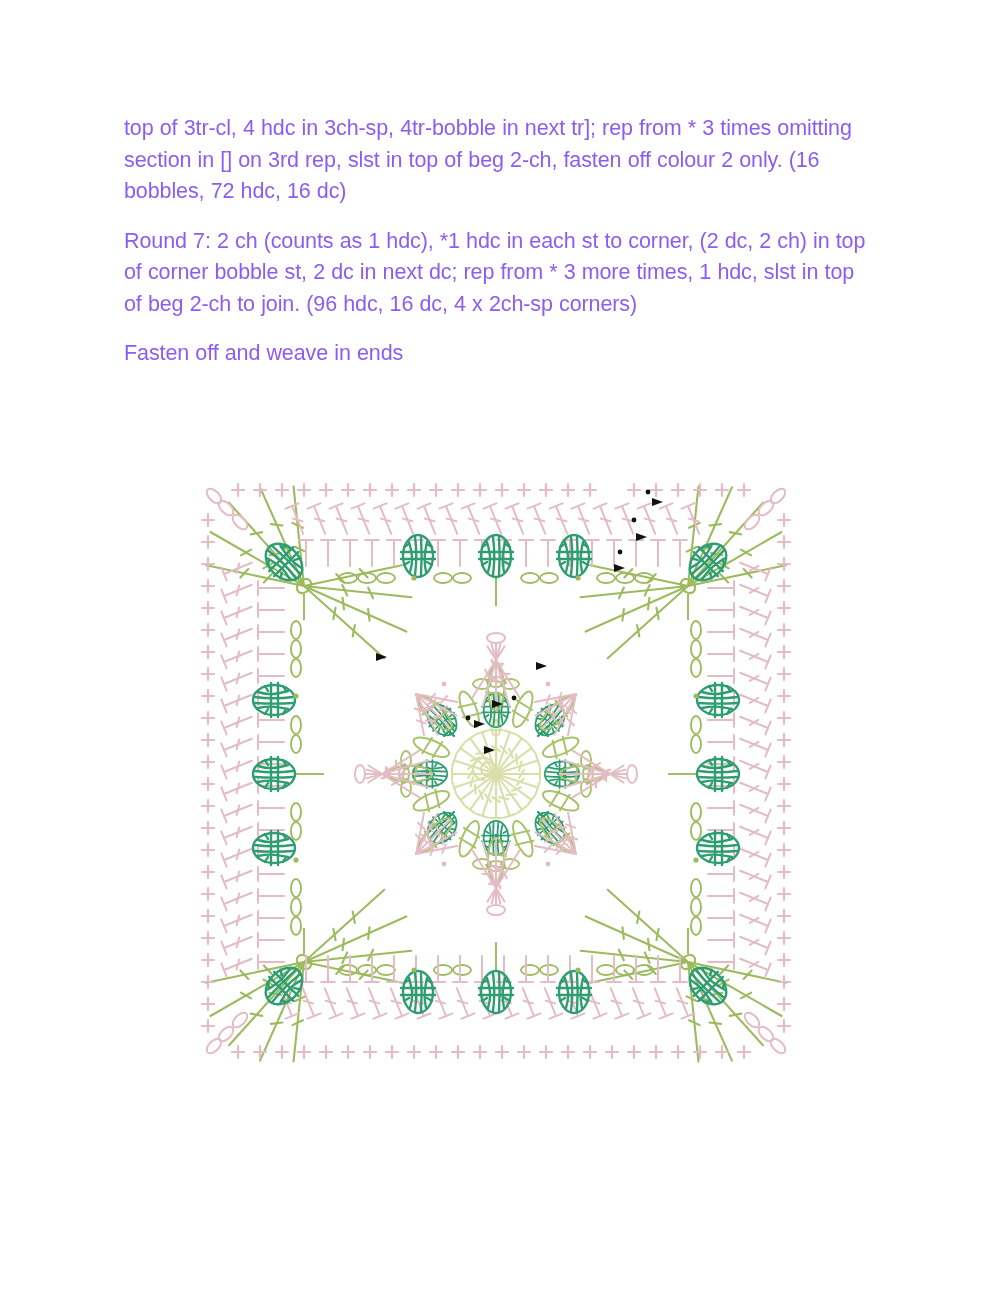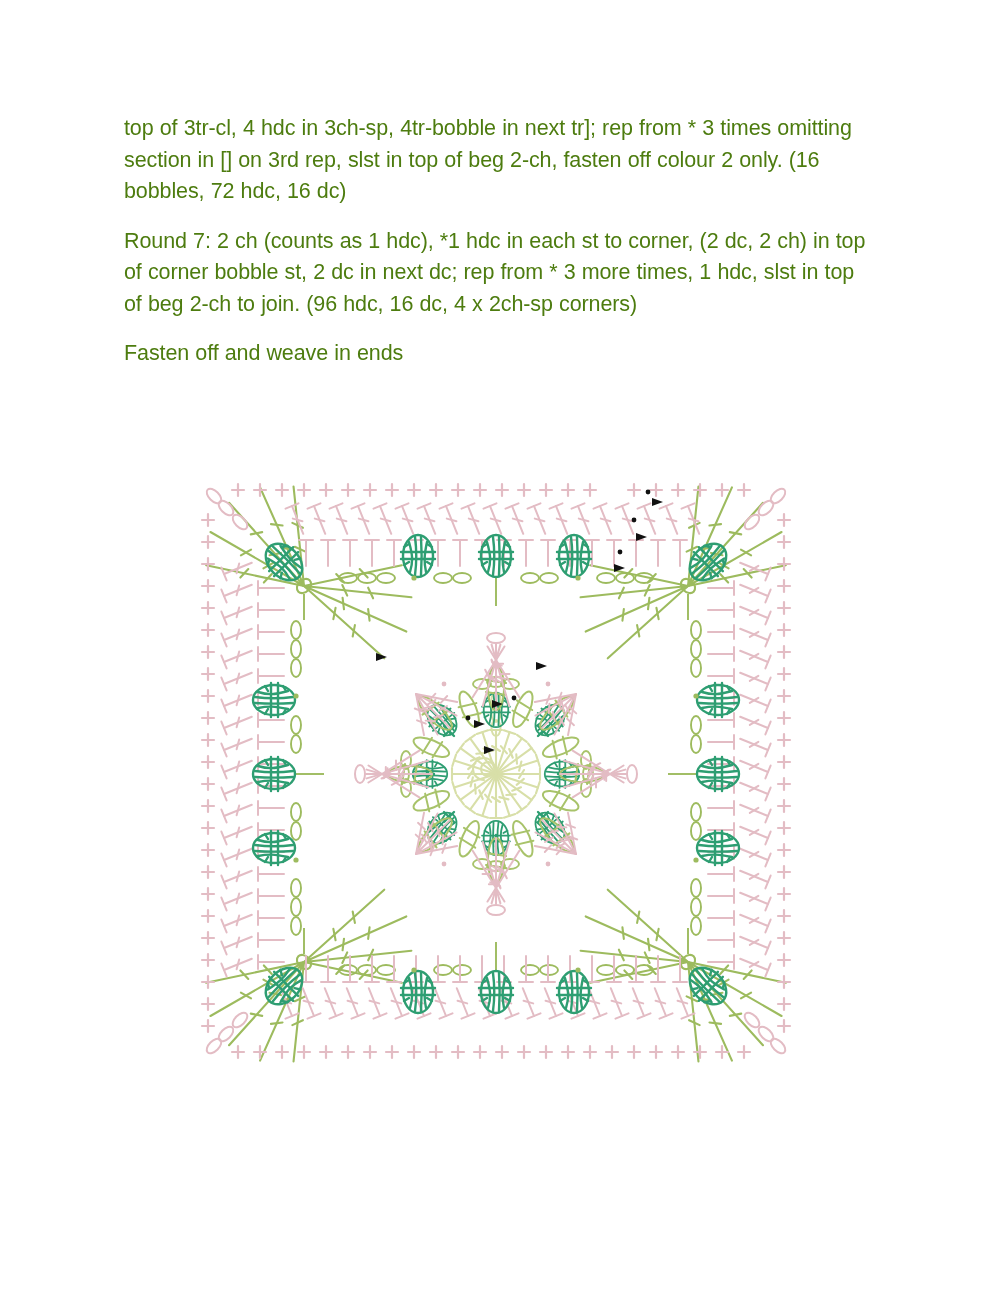--- a/index.html
+++ b/index.html
@@ -23,21 +23,21 @@
   .text-block {
     position: absolute;
     left: 124px;
     top: 113px;
     width: 752px;
   }
   p.para {
     margin: 0 0 18px 0;
     font-size: 21.5px;
     line-height: 31.5px;
-    color: #4d7c0f;
+    color: #8b5cf6;
     letter-spacing: -0.1px;
     word-spacing: 0.3px;
   }
   p.para:last-child { margin-bottom: 0; }
   .round-label {
     font-weight: normal;
   }
   .chart-wrap {
     position: absolute;
     left: 196px;

